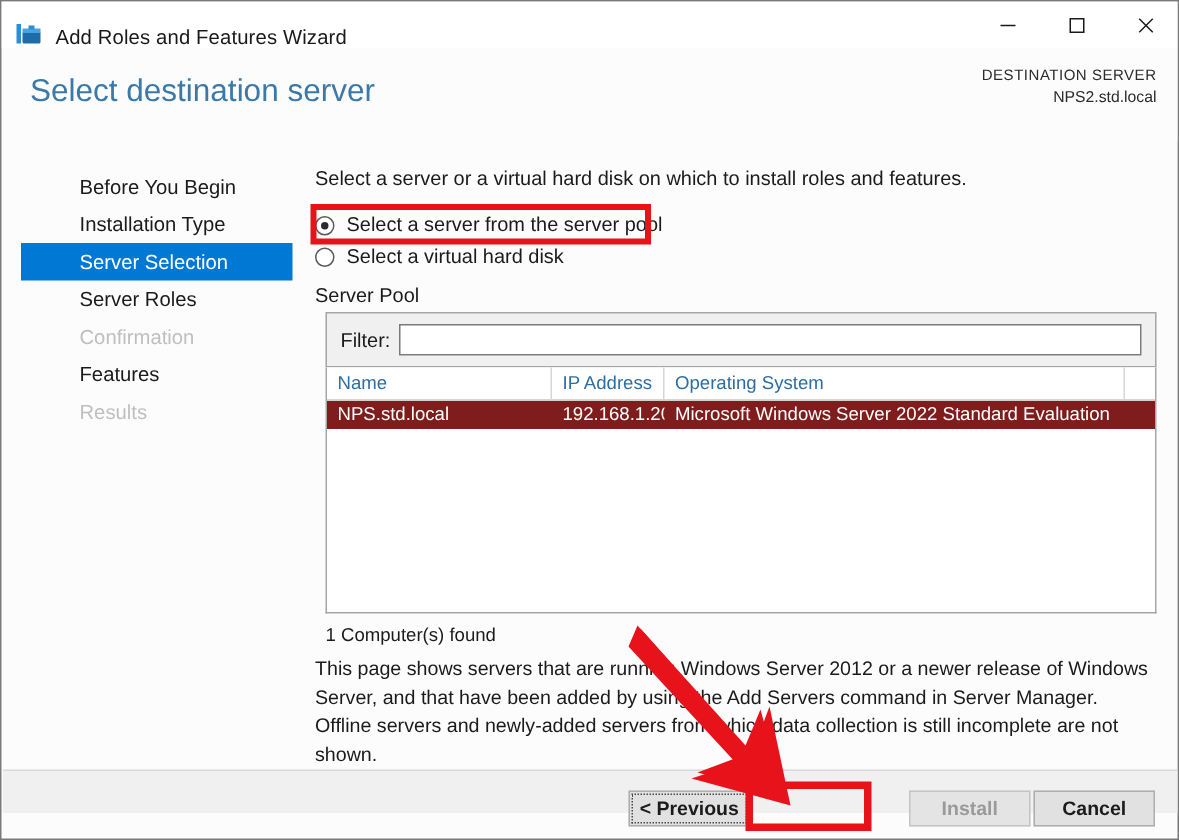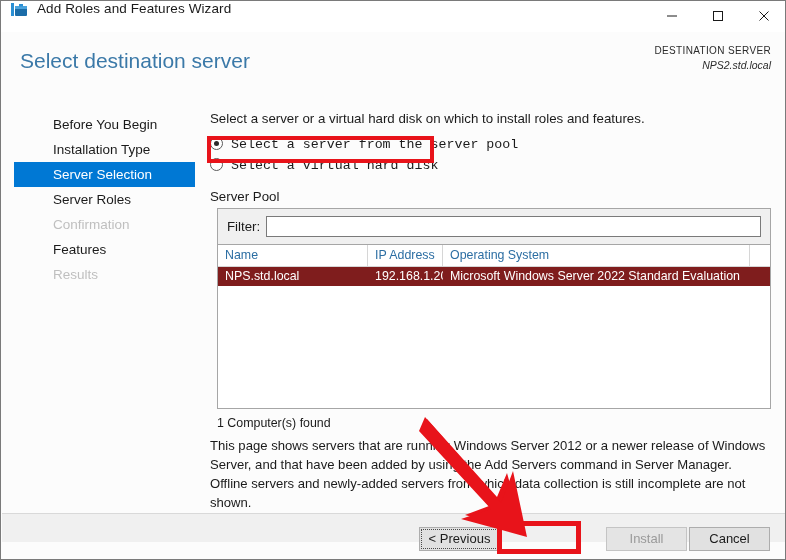--- a/index.html
+++ b/index.html
@@ -22,21 +22,21 @@
   }
 
   
   #titlebar {
     position: absolute;
     left: 0; top: 0;
     width: 786px;
     height: 31px;
     background: #ffffff;
     display: flex;
-    align-items: flex-start;
+    align-items: flex-end;
   }
   #app-icon {
     width: 18px;
     height: 18px;
     margin-left: 9px;
     margin-right: 9px;
     position: relative;
     flex: none;
   }
   #titlebar-title {
@@ -84,21 +84,20 @@
     white-space: nowrap;
   }
   #dest-value {
     position: absolute;
     right: 15px;
     top: 27px;
     font-size: 10.5px;
     color: #2b2b2b;
     text-align: right;
     white-space: nowrap;
-    font-style: italic;
   }
 
   
   #nav {
     position: absolute;
     left: 1px;
     top: 93px;
     width: 192px;
     height: 419px;
     background: #fcfcfc;
@@ -138,23 +137,22 @@
     top: 17px;
     font-size: 13.3px;
     color: #1b1b1b;
     white-space: nowrap;
   }
 
   .radio-row {
     position: absolute;
     left: 15px;
     display: flex;
-    align-items: flex-start;
+    align-items: flex-end;
     height: 20px;
-    font-family: Liberation Mono, monospace;
   }
   #radio-pool-row { top: 43px; }
   #radio-vhd-row  { top: 64px; }
   .radio-mark {
     width: 13px;
     height: 13px;
     border-radius: 50%;
     border: 1px solid #5a5a5a;
     background: #ffffff;
     box-sizing: border-box;
@@ -290,20 +288,21 @@
   
   #footer {
     position: absolute;
     left: 1px;
     top: 512px;
     width: 784px;
     height: 29px;
     background: #f0f0f0;
     border-top: 1px solid #d9d9d9;
     box-sizing: border-box;
+    font-weight: bold;
   }
   .btn {
     position: absolute;
     top: 13px;
     width: 81px;
     height: 24px;
     background: #e1e1e1;
     border: 1px solid #adadad;
     box-sizing: border-box;
     font-family: "Liberation Sans", sans-serif;

